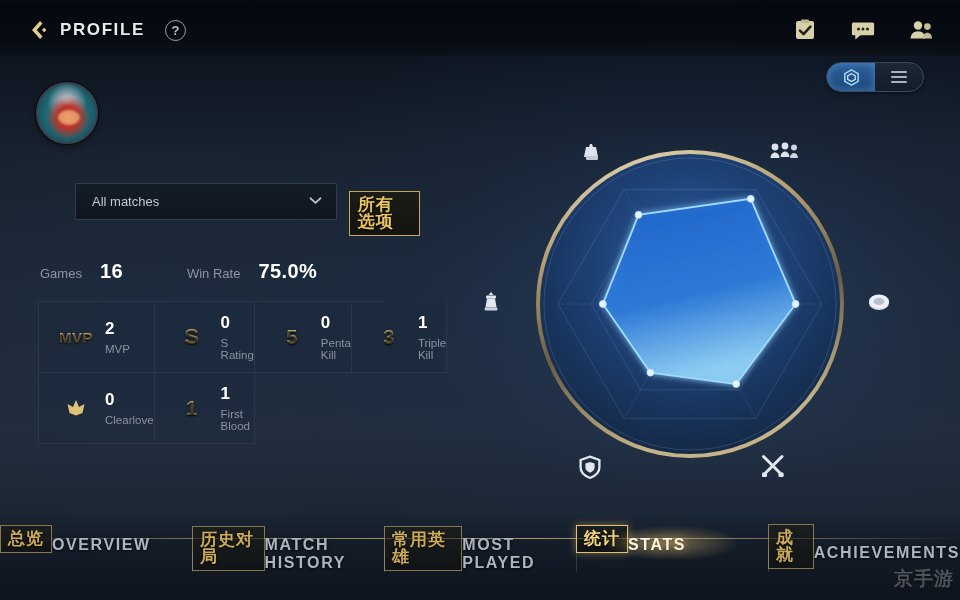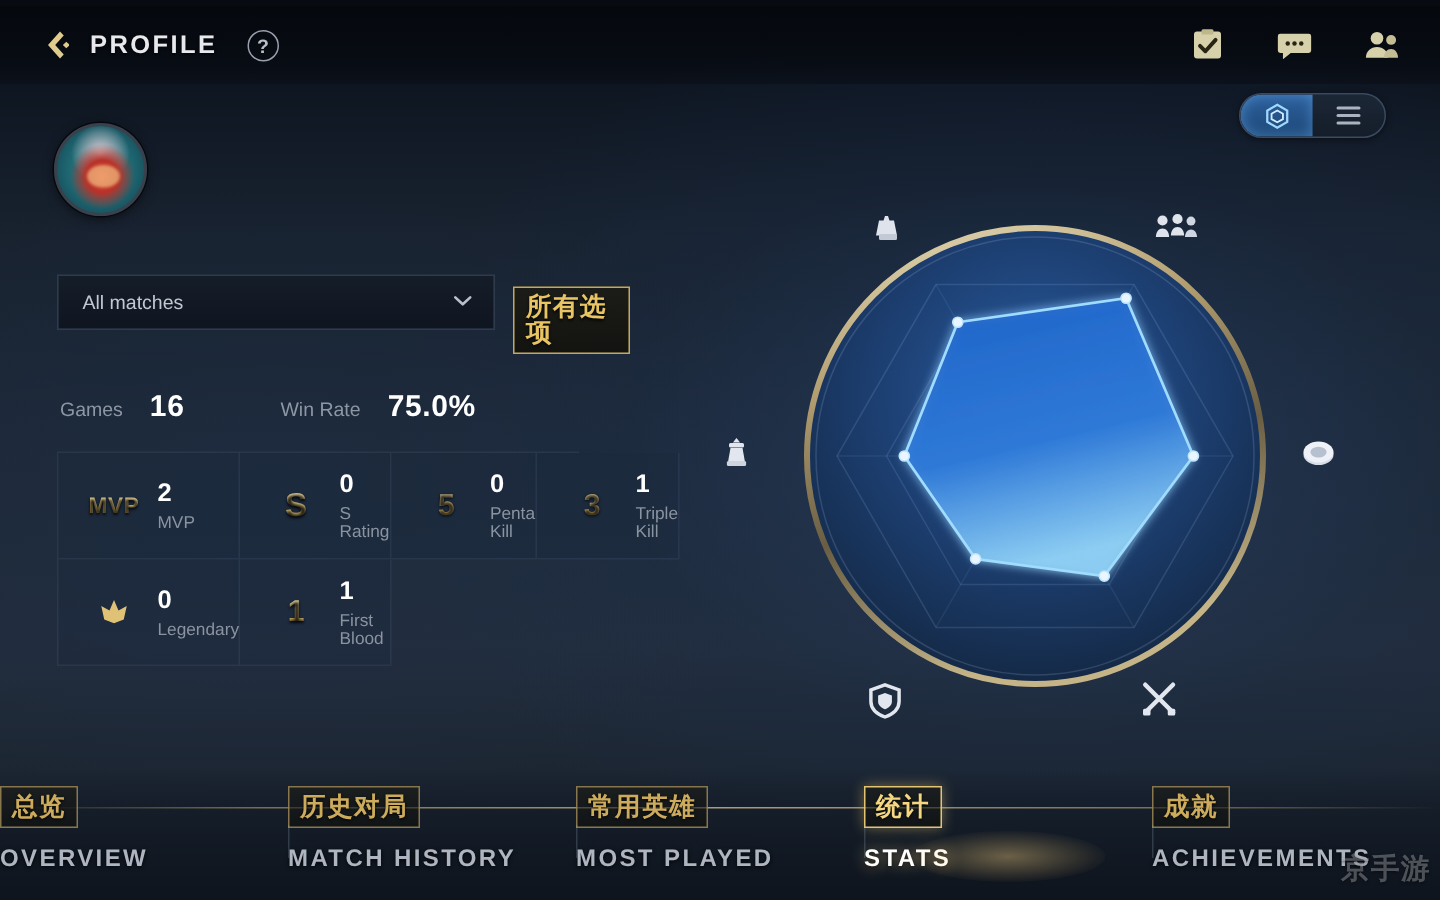--- a/index.html
+++ b/index.html
@@ -99,21 +99,21 @@
   }
   .rank-text { font-size:12.5px; color:#97a0ac; }
 
   
   .filter-row { display:flex; align-items:center; padding:22px 0 0 38px; }
   .dropdown {
     width:342px; height:37px;
     background:linear-gradient(180deg, rgba(20,28,40,0.92), rgba(14,20,30,0.92));
     border:1px solid #2e3b4d;
     display:flex; align-items:center; justify-content:space-between;
-    padding:0 14px 0 16px; cursor:pointer;
+    padding:0 14px 0 16px; cursor:pointer;margin-left:37px;
   }
   .dd-label { font-size:13px; color:#c3c9d2; }
   .chev-down { width:13px; height:8px; }
 
   .cn-tag {
     margin-left:12px;
     border:1.5px solid #c9a851;
     background:linear-gradient(180deg, rgba(28,26,18,0.85), rgba(18,17,12,0.9));
     color:#e8c465;
     font-size:17px; font-weight:bold; letter-spacing:1px;
@@ -176,21 +176,21 @@
     display:flex; align-items:flex-end;
     z-index:15;
   }
   .nav-rule {
     position:absolute; left:0; right:0; top:26px; height:1px;
     background:linear-gradient(90deg, rgba(200,175,110,0) 0%, rgba(200,175,110,0.55) 18%, rgba(220,200,140,0.75) 50%, rgba(200,175,110,0.55) 82%, rgba(200,175,110,0) 100%);
   }
   .tabs { display:flex; width:100%; height:88px; align-items:flex-start; }
   .tab {
     flex:1; position:relative;
-    display:flex; flex-direction:column; align-items:flex-start;
+    display:flex; flex-direction:row; align-items:center;
     padding-top:12px; cursor:pointer;
   }
   .tab + .tab::before {
     content:""; position:absolute; left:0; top:38px; width:1px; height:22px;
     background:rgba(160,180,205,0.22);
   }
   .tab-cn {
     border:1.5px solid rgba(175,150,95,0.75);
     background:linear-gradient(180deg, rgba(30,28,20,0.55), rgba(16,16,12,0.6));
     color:#cdab5c;
@@ -336,21 +336,21 @@
         </div>
       </div>
       <div class="cell">
         <div class="cell-ico">
           <svg width="24" height="20" viewBox="0 0 24 20">
             <path d="M12 2 L15 9 L20.5 6 L18.5 15 L12 17.5 L5.5 15 L3.5 6 L9 9 Z" fill="#dfc276"></path>
           </svg>
         </div>
         <div class="cell-txt">
           <div class="cell-val">0</div>
-          <div class="cell-name">Legendary</div>
+          <div class="cell-name">Clearlove</div>
         </div>
       </div>
       <div class="cell">
         <div class="cell-ico">
             <span class="ico-glyph">1</span>
           </div>
         <div class="cell-txt">
           <div class="cell-val">1</div>
           <div class="cell-name">First Blood</div>
         </div>

